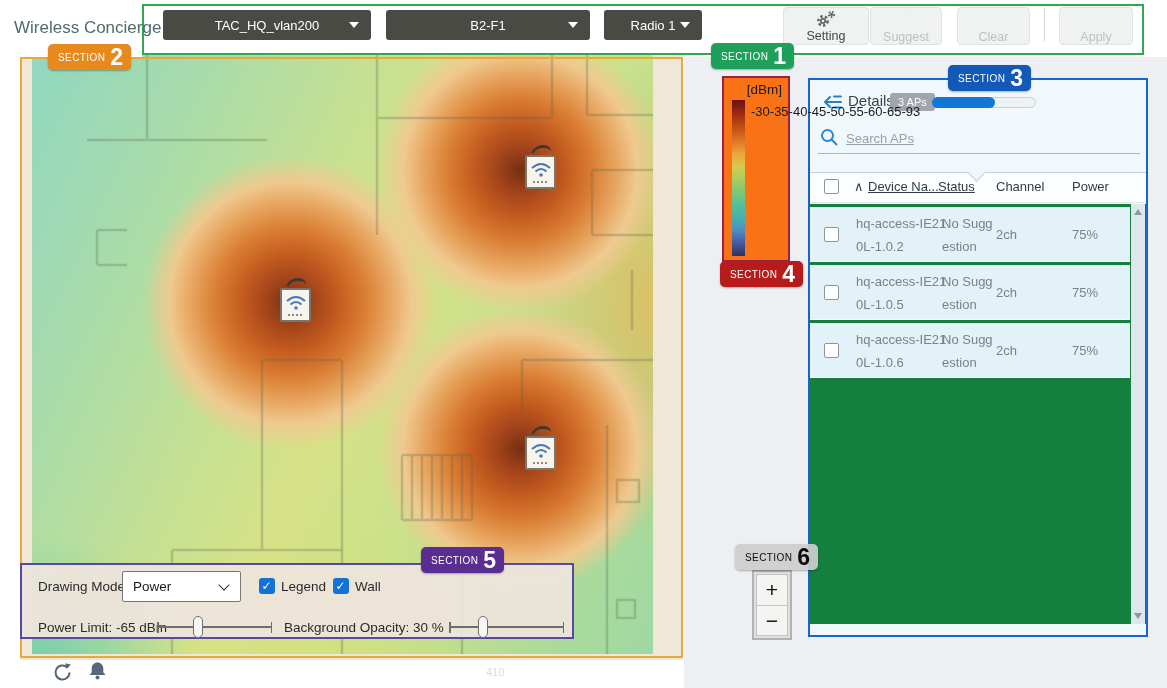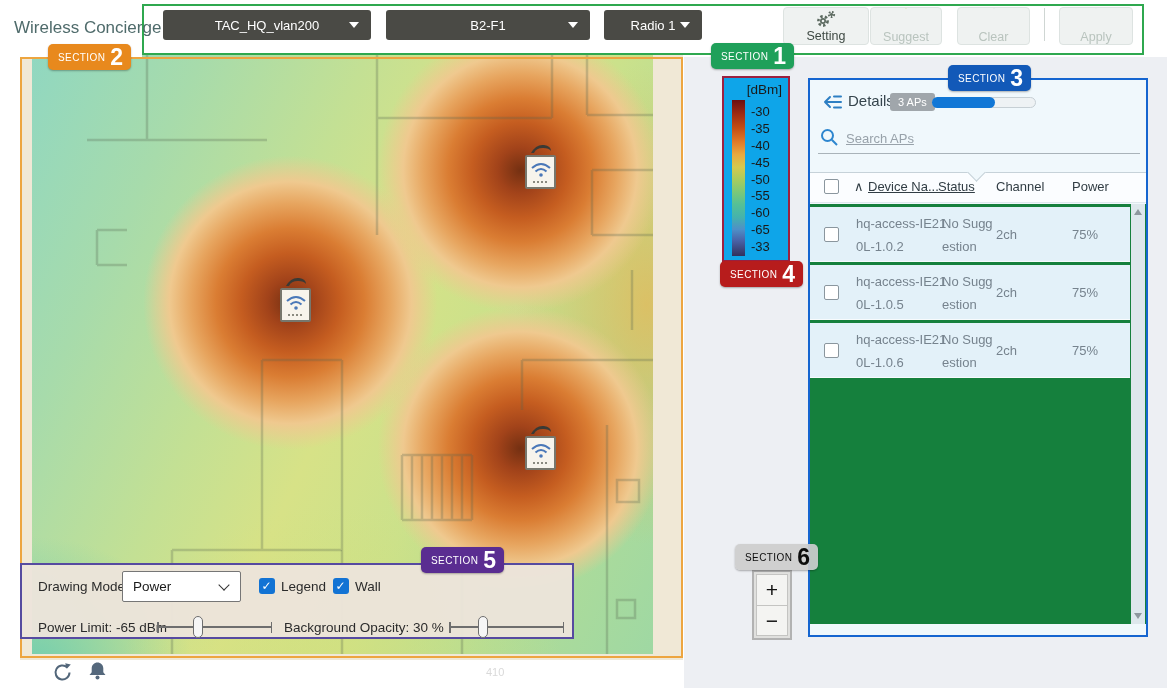--- a/index.html
+++ b/index.html
@@ -54,27 +54,27 @@
     align-items:center; justify-content:center; gap:3px; }
   .ap-dashes { width:16px; height:2px;
     background:repeating-linear-gradient(90deg,#8a8a80 0 2px,transparent 2px 4px); }
 
   #ruler-label { left:486px; top:666px; font-size:11px; color:#d9d9d9; z-index:2; }
   #refresh-icon { left:52px; top:662px; z-index:2; cursor:pointer; }
   #bell-icon { left:88px; top:661px; z-index:2; cursor:pointer; }
 
   
   #legend { left:722px; top:76px; width:68px; height:186px; border:2px solid #9c2140;
-    background:#0ea5e9; z-index:6; }
+    background:#f97316; z-index:6; }
   #legend-title { position:absolute; right:6px; top:4px; font-size:13.5px; color:#1a1a1a; }
   #legend-bar { position:absolute; left:8px; top:22px; width:13px; height:156px;
     background:linear-gradient(180deg,#6b1010 0%,#9e2b13 9%,#c44e14 18%,#e07b28 27%,#e8a93f 35%,
       #d6c94e 43%,#a8cc5e 51%,#7cc878 59%,#55c096 67%,#45b3ac 75%,#4f8fc7 83%,#4a63a8 90%,#32305c 100%); }
   #legend-ticks { position:absolute; left:27px; top:26px; height:150px; display:flex;
-    flex-direction:column; justify-content:space-between; font-size:13px; color:#1a1a1a; }
+    justify-content:space-between; font-size:13px; color:#1a1a1a; }
 
   
   #panel { left:808px; top:78px; width:340px; height:559px; border:2px solid #1565d0;
     background:#f0f8fc; z-index:5; }
   #panel .abs { position:absolute; }
   #details-label { left:38px; top:12px; font-size:15px; color:#36454d; }
   #ap-count-badge { left:80px; top:13px; background:#a0a6ab; border-radius:3px; color:#fff;
     font-size:11px; padding:3px 8px; }
   #progress-track { left:122px; top:17px; width:104px; height:11px; background:#eef2f4;
     border:1px solid #c6cfd4; border-radius:6px; }
@@ -279,21 +279,21 @@
     <div id="legend-bar"></div>
     <div id="legend-ticks">
       <span>-30</span>
       <span>-35</span>
       <span>-40</span>
       <span>-45</span>
       <span>-50</span>
       <span>-55</span>
       <span>-60</span>
       <span>-65</span>
-      <span>-33</span>
+      <span>-93</span>
     </div>
   </div>
 
   <div id="panel" class="abs">
     <svg class="abs" style="left:12px;top:14px" width="22" height="16" viewBox="0 0 22 16">
       <path d="M3 8 h16 M3 8 l5 -5 M3 8 l5 5 M12 2.5 h7 M12 13.5 h7" stroke="#2d7fc3" stroke-width="2" fill="none" stroke-linecap="round"></path>
       </svg>
     <div id="details-label" class="abs">Details</div>
     <div id="ap-count-badge" class="abs">3 APs</div>
     <div id="progress-track" class="abs">

